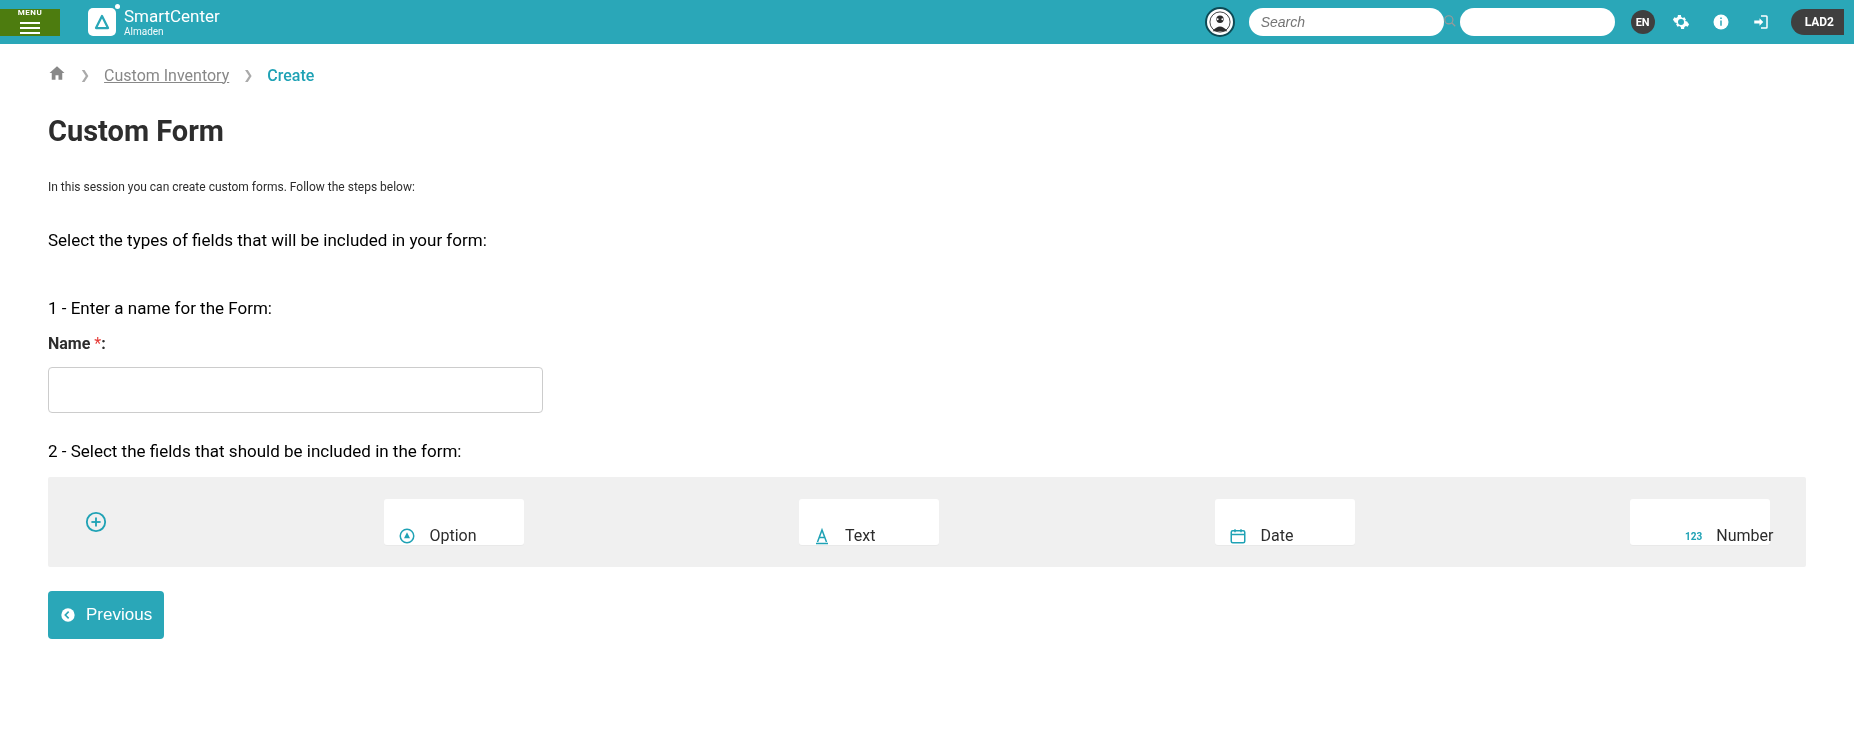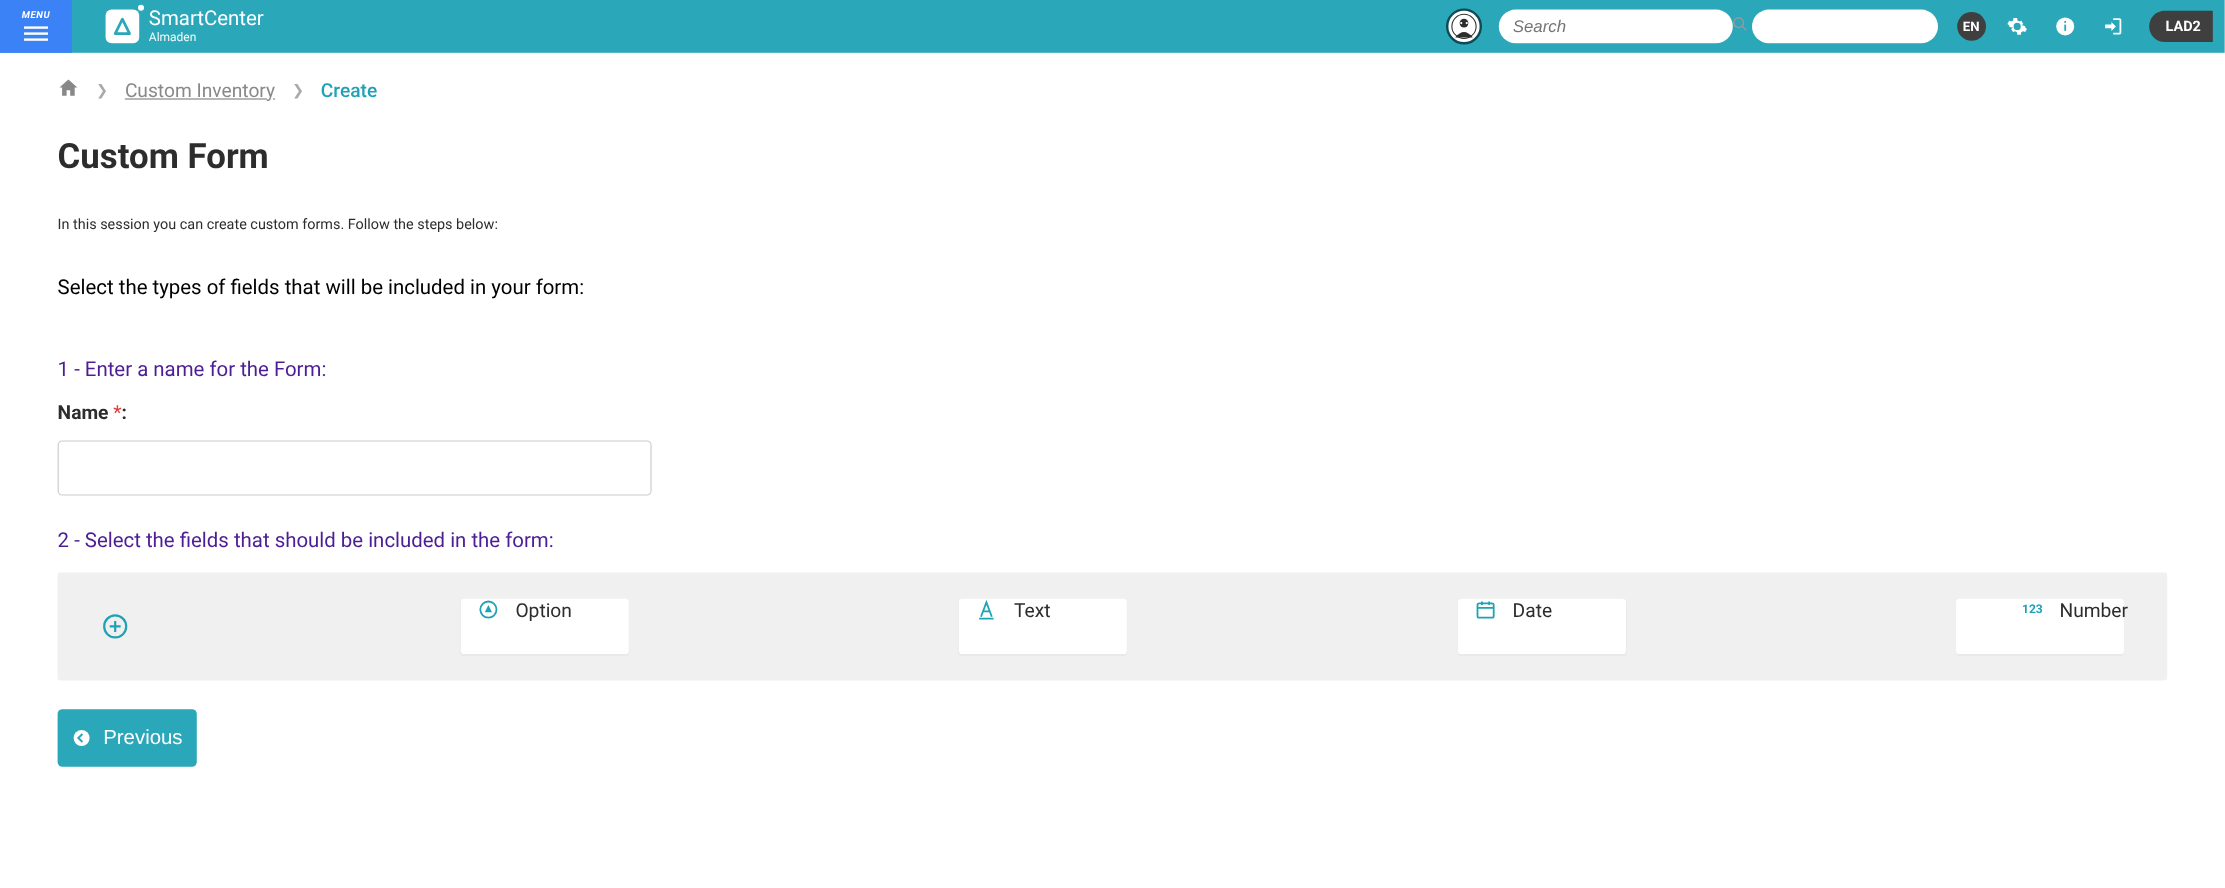--- a/index.html
+++ b/index.html
@@ -12,33 +12,32 @@
 
   
   .header {
     background: #2aa7b8;
     height: 44px;
     display: flex;
     align-items: center;
     padding-right: 10px;
   }
   .menu-btn {
-    background: #3b82f6;
+    background: #4d7c0f;
     color: #fff;
     width: 60px;
-    height: 44px;
+    height: 27px;
     display: flex;
     flex-direction: column;
     align-items: center;
     justify-content: center;
     cursor: pointer;
     font-size: 8px;
     font-weight: bold;
     letter-spacing: 0.5px;
-    font-style: italic;
   }
   .menu-btn-label { margin-bottom: 2px; }
   .hamburger { width: 20px; }
   .hamburger div {
     height: 2px;
     background: #fff;
     margin: 3px 0;
   }
   .brand {
     display: flex;
@@ -192,21 +191,21 @@
     color: #2d2d2d;
     margin-bottom: 36px;
   }
   .para2 {
     font-size: 17px;
     color: #000000;
     margin-bottom: 48px;
   }
   .step-label {
     font-size: 17px;
-    color: #4c1d95;
+    color: #000000;
     margin-bottom: 16px;
   }
 
   .field-row { margin-bottom: 14px; }
   .field-label {
     font-size: 16px;
     font-weight: 700;
     color: #2d2d2d;
   }
   .req { color: #e53935; }
@@ -240,21 +239,21 @@
     cursor:pointer;
   }
   .ft-plus svg { width: 22px; height: 22px; stroke:#1fa2b5; fill:none; stroke-width:2; }
 
   .ft-card {
     background: #fff;
     border-radius: 3px;
     height: 46px;
     width: 140px;
     display: flex;
-    align-items: flex-start;
+    align-items: flex-end;
     padding: 0 14px;
     gap: 14px;
     cursor: pointer;
     box-shadow: 0 1px 1px rgba(0,0,0,0.03);
   }
   .ft-card .ic {
     color:#1fa2b5;
     width:18px; height:18px;
     display:flex; align-items:center; justify-content:center;
     font-size: 12px;

